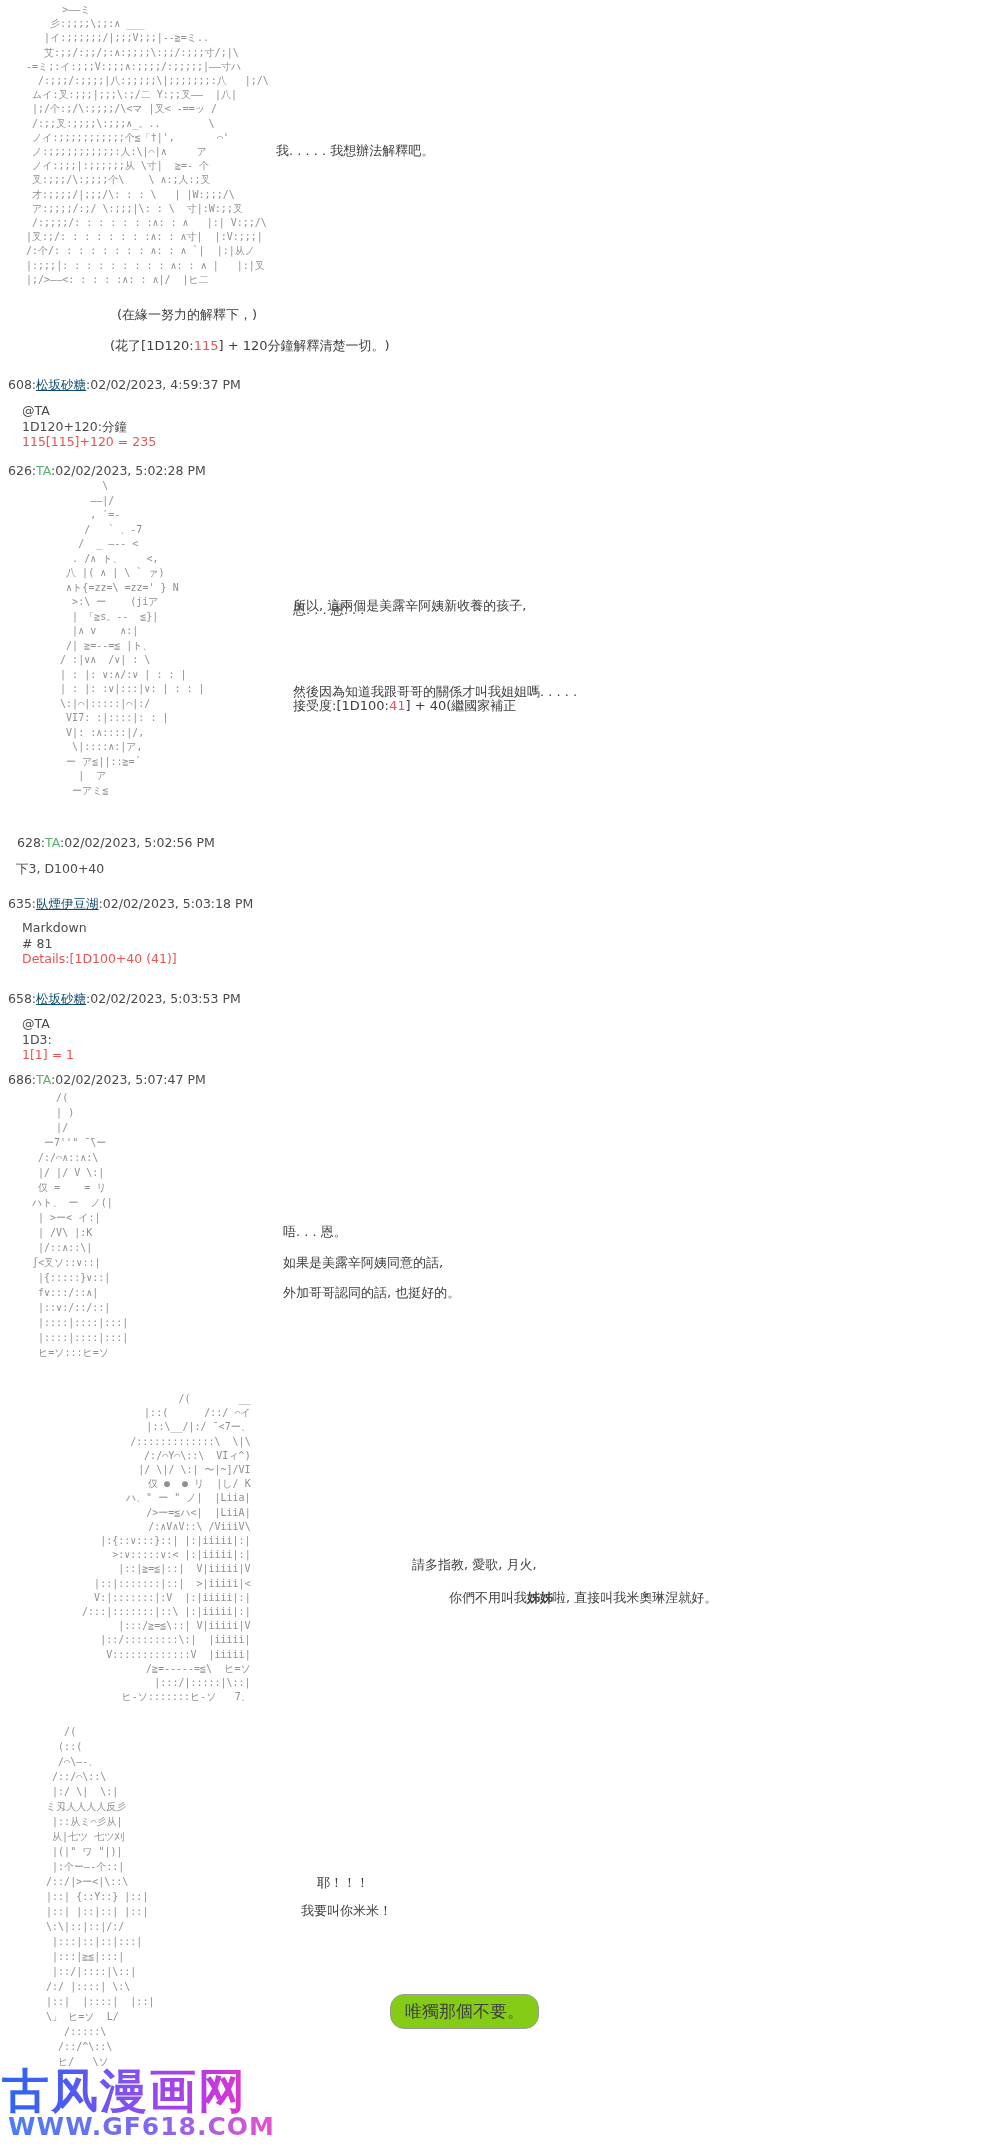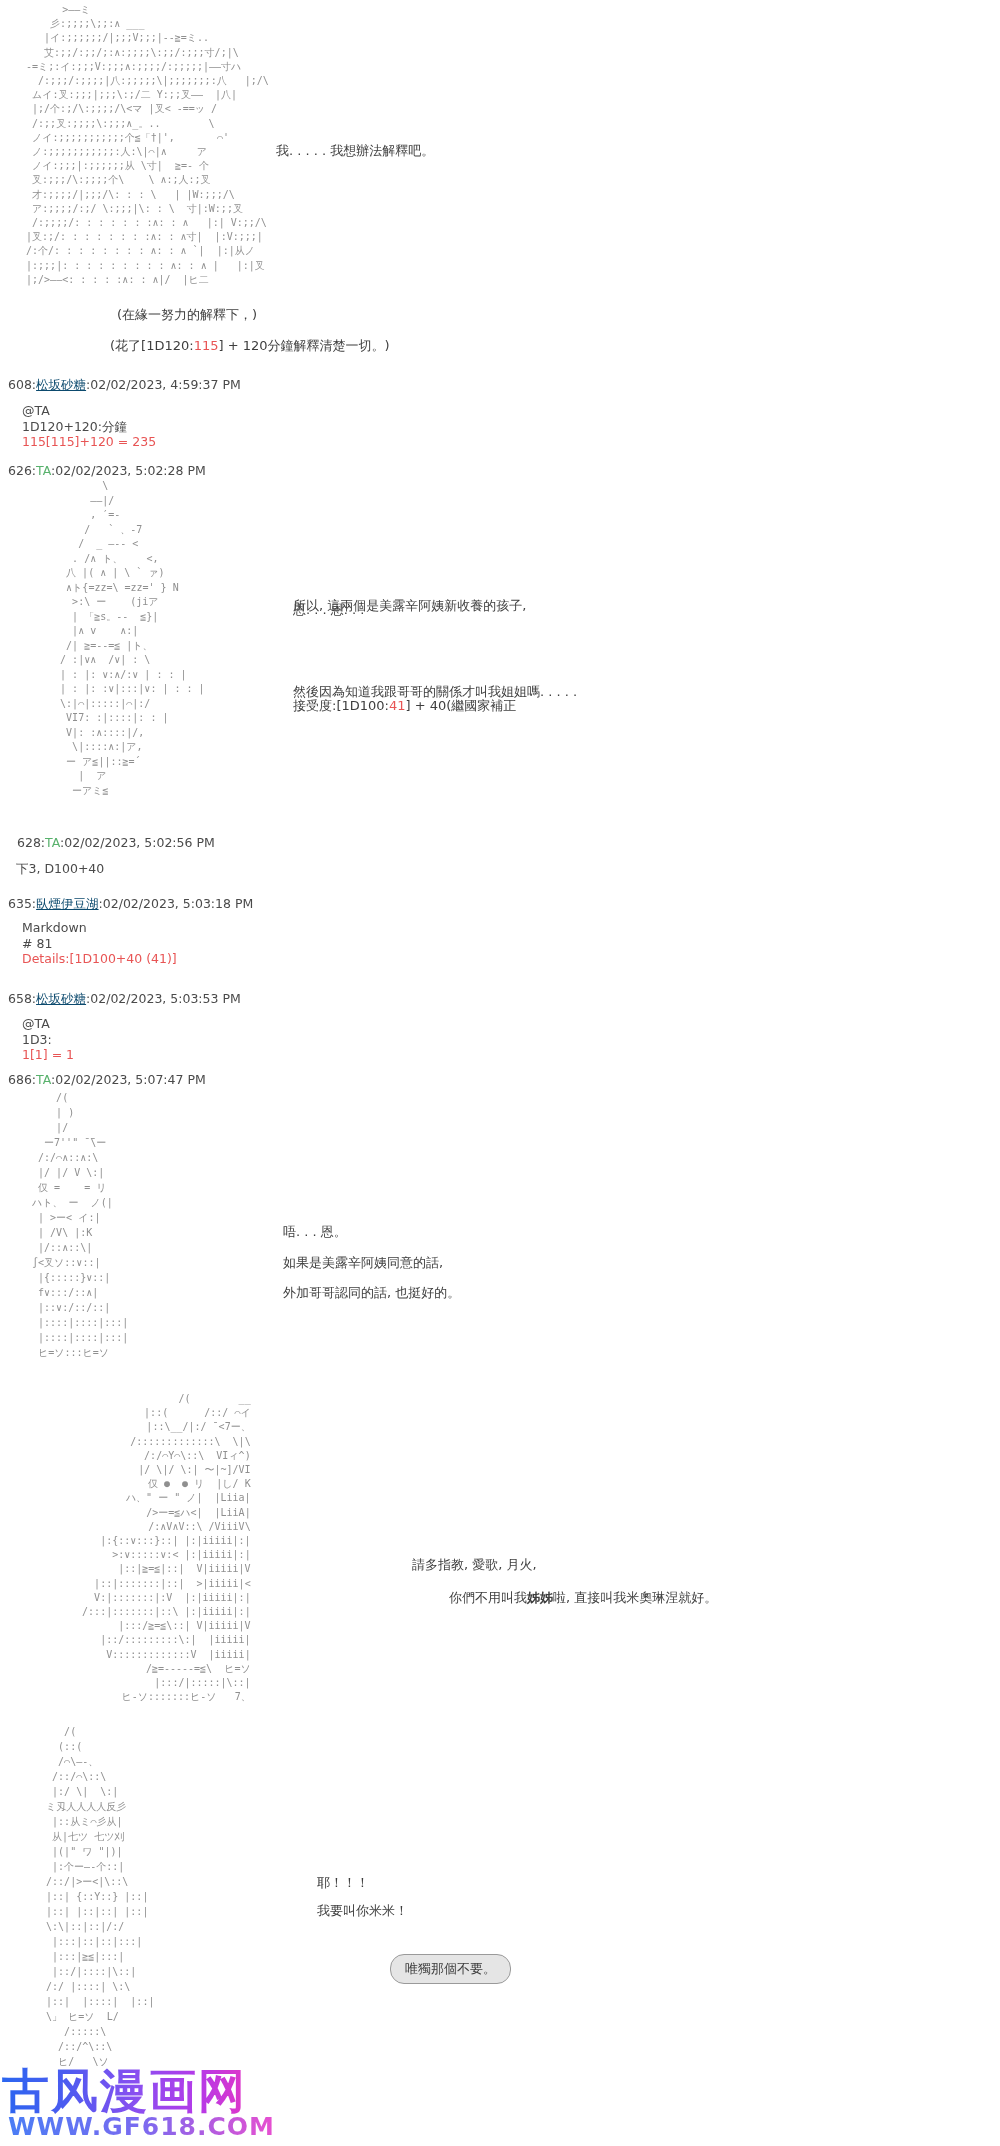--- a/index.html
+++ b/index.html
@@ -17,22 +17,23 @@
   .dialog { color:#3e3e3e; font-size:13px; white-space:nowrap; }
   .note { color:#3e3e3e; font-size:13px; white-space:nowrap; }
   .post-header { color:#4a4a4a; font-size:12.5px; white-space:nowrap; }
   .post-body { color:#4a4a4a; font-size:12.5px; line-height:15.5px; white-space:nowrap; }
   .red { color:#e85454; }
   .green { color:#58b16c; }
   a.user-link { color:#0c4a6e; text-decoration:underline; cursor:pointer; }
   .bold { font-weight:bold; }
   .bubble {
     border:1px solid #9a9a9a; border-radius:14px;
-    padding:5px 14px; color:#3e3e3e; font-size:13px; white-space:nowrap;
-    background:#e5e5e5;
+    padding:5px 14px; color:#3e3e3e; font-size:17px; white-space:nowrap;
+    background:#84cc16;
+    margin-top:40px;
   }
   .wm-title { font-weight:bold; font-size:47px; letter-spacing:2px; color:#8a4ff0; white-space:nowrap; z-index:5; }
   .wm-url { font-weight:bold; font-size:25px; letter-spacing:1px; color:#5a7df5; white-space:nowrap; z-index:5; }
   @supports ((-webkit-background-clip: text) or (background-clip: text)) {
     .wm-title {
       background:linear-gradient(90deg,#2b66f0 0%,#4a5cf0 25%,#8a4ff0 55%,#b53ae8 80%,#e037c8 100%);
       -webkit-background-clip:text; background-clip:text; color:transparent;
     }
     .wm-url {
       background:linear-gradient(90deg,#4a7df5 0%,#7a6af0 50%,#e84fd0 100%);
@@ -214,21 +215,21 @@
     |:::|≧≦|:::|
     |::/|::::|\::|
    /:/ |::::| \:\
    |::|  |::::|  |::|
    \」 ヒ=ソ  L/
       /:::::\
      /::/^\::\
      ヒ/   \ソ</pre>
 
   <div class="dialog abs" style="left:317px; top:1874px;">耶！！！</div>
-  <div class="dialog abs" style="left:317px; top:1902px;">我要叫你米米！</div>
+  <div class="dialog abs" style="left:301px; top:1902px;">我要叫你米米！</div>
 
   <div class="bubble abs" style="left:390px; top:1954px;">
     <span>唯獨那個不要。</span>
   </div>
 
   <div class="wm-title abs" style="left:2px; top:2060px;">古风漫画网</div>
   <div class="wm-url abs" style="left:8px; top:2112px;">WWW.GF618.COM</div>
 
 </div>
 

